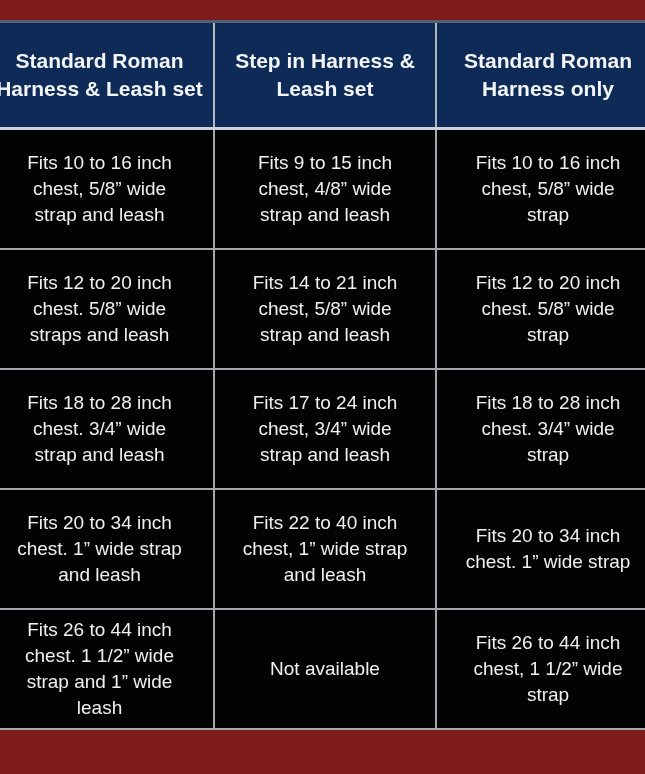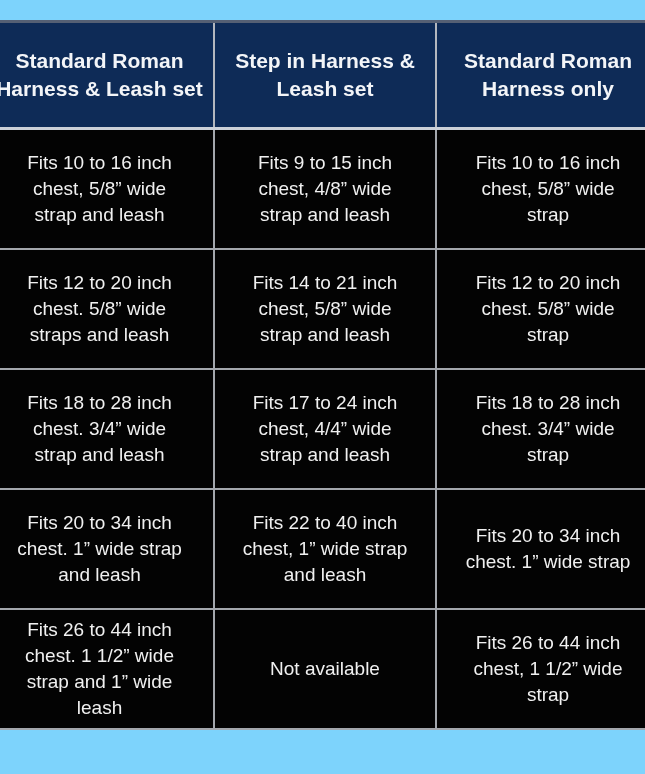--- a/index.html
+++ b/index.html
@@ -5,21 +5,21 @@
   html, body {
     margin: 0;
     padding: 0;
     background: #000000;
   }
   .screen {
     position: relative;
     width: 645px;
     height: 774px;
     overflow: hidden;
-    background: #7dd3fc;
+    background: #7f1d1d;
     font-family: "Liberation Sans", "DejaVu Sans", sans-serif;
   }
   table.size-table {
     position: absolute;
     top: 20px;
     left: -16px;
     width: 675px;
     table-layout: fixed;
     border-collapse: collapse;
   }
@@ -92,21 +92,21 @@
 strap and leash</td>
         <td>Fits 12 to 20 inch
 chest. 5/8” wide
 strap</td>
       </tr>
       <tr>
         <td>Fits 18 to 28 inch
 chest. 3/4” wide
 strap and leash</td>
         <td>Fits 17 to 24 inch
-chest, 4/4” wide
+chest, 3/4” wide
 strap and leash</td>
         <td>Fits 18 to 28 inch
 chest. 3/4” wide
 strap</td>
       </tr>
       <tr>
         <td>Fits 20 to 34 inch
 chest. 1” wide strap
 and leash</td>
         <td>Fits 22 to 40 inch

